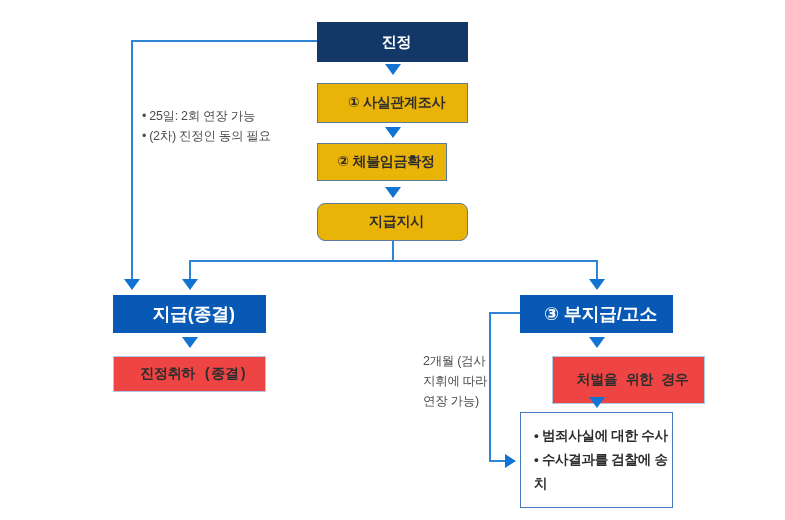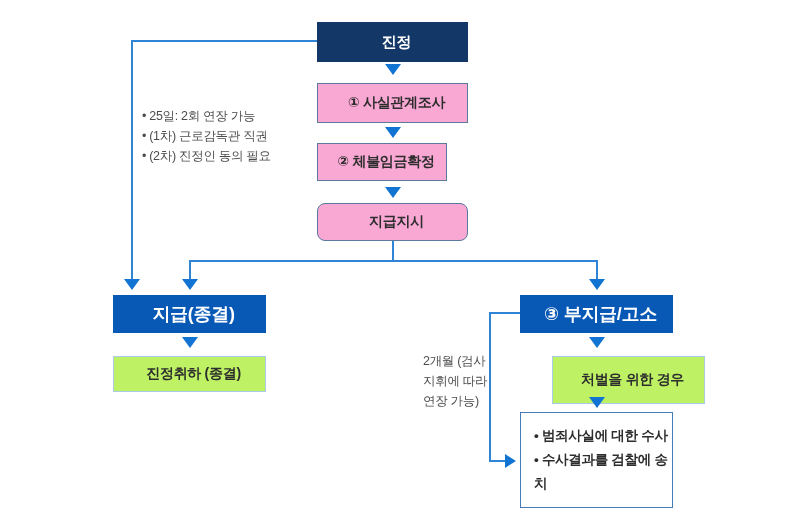--- a/index.html
+++ b/index.html
@@ -8,22 +8,22 @@
     font-family:"Liberation Sans","DejaVu Sans",sans-serif; overflow:hidden;
   }
   .box {
     position:absolute; box-sizing:border-box;
     display:flex; align-items:center; justify-content:center;
     font-weight:bold; font-size:14px; color:var(--text-dark,#2d2d2d);
     letter-spacing:-0.3px; text-align:center;padding-left:8px;
   }
   .box.navy  { background:var(--navy,#133867); color:#ffffff; font-size:15px; }
   .box.blue  { background:var(--blue,#0859b6); color:#ffffff; font-size:18px; }
-  .box.slate-border { background:#f9a8d4; border:1.5px solid var(--border-slate,#5a7a9e);text-align:center; }
-  .box.light-border { background:#bef264; border:1.5px solid var(--border-light,#a9cbe8); }
+  .box.slate-border { background:#eab308; border:1.5px solid var(--border-slate,#5a7a9e);text-align:center; }
+  .box.light-border { background:#ef4444; border:1.5px solid var(--border-light,#a9cbe8);font-family:Liberation Mono, monospace; }
   .box.mid-border   { background:#ffffff; border:1.5px solid var(--border-mid,#447cba); }
   .box.details {
     flex-direction:column; align-items:flex-start; justify-content:center;
     padding-left:13px; font-size:13.5px; line-height:24px; text-align:left;
   }
   .line { position:absolute; background:var(--line,#2e85d6); }
   .tri-down {
     position:absolute; width:0; height:0;
     border-left:8px solid transparent; border-right:8px solid transparent;
     border-top:11px solid var(--arrow,#1173d2);
@@ -79,21 +79,20 @@
     <div>• 수사결과를 검찰에 송치</div>
   </div>
 
   <div class="line" style="left:490px; top:312px; width:30px; height:2px;"></div>
   <div class="line" style="left:489px; top:312px; width:2px; height:149px;"></div>
   <div class="line" style="left:489px; top:460px; width:18px; height:2px;"></div>
   <div class="tri-right" style="left:505px; top:454px;"></div>
 
   <div class="note" style="left:142px; top:106px;">
     <div>• 25일: 2회 연장 가능</div>
-    <div>• (1차) 근로감독관 직권</div>
     <div>• (2차) 진정인 동의 필요</div>
   </div>
 
   <div class="note" style="left:423px; top:351px;">
     <div>2개월 (검사</div>
     <div>지휘에 따라</div>
     <div>연장 가능)</div>
   </div>
 
 </div>

